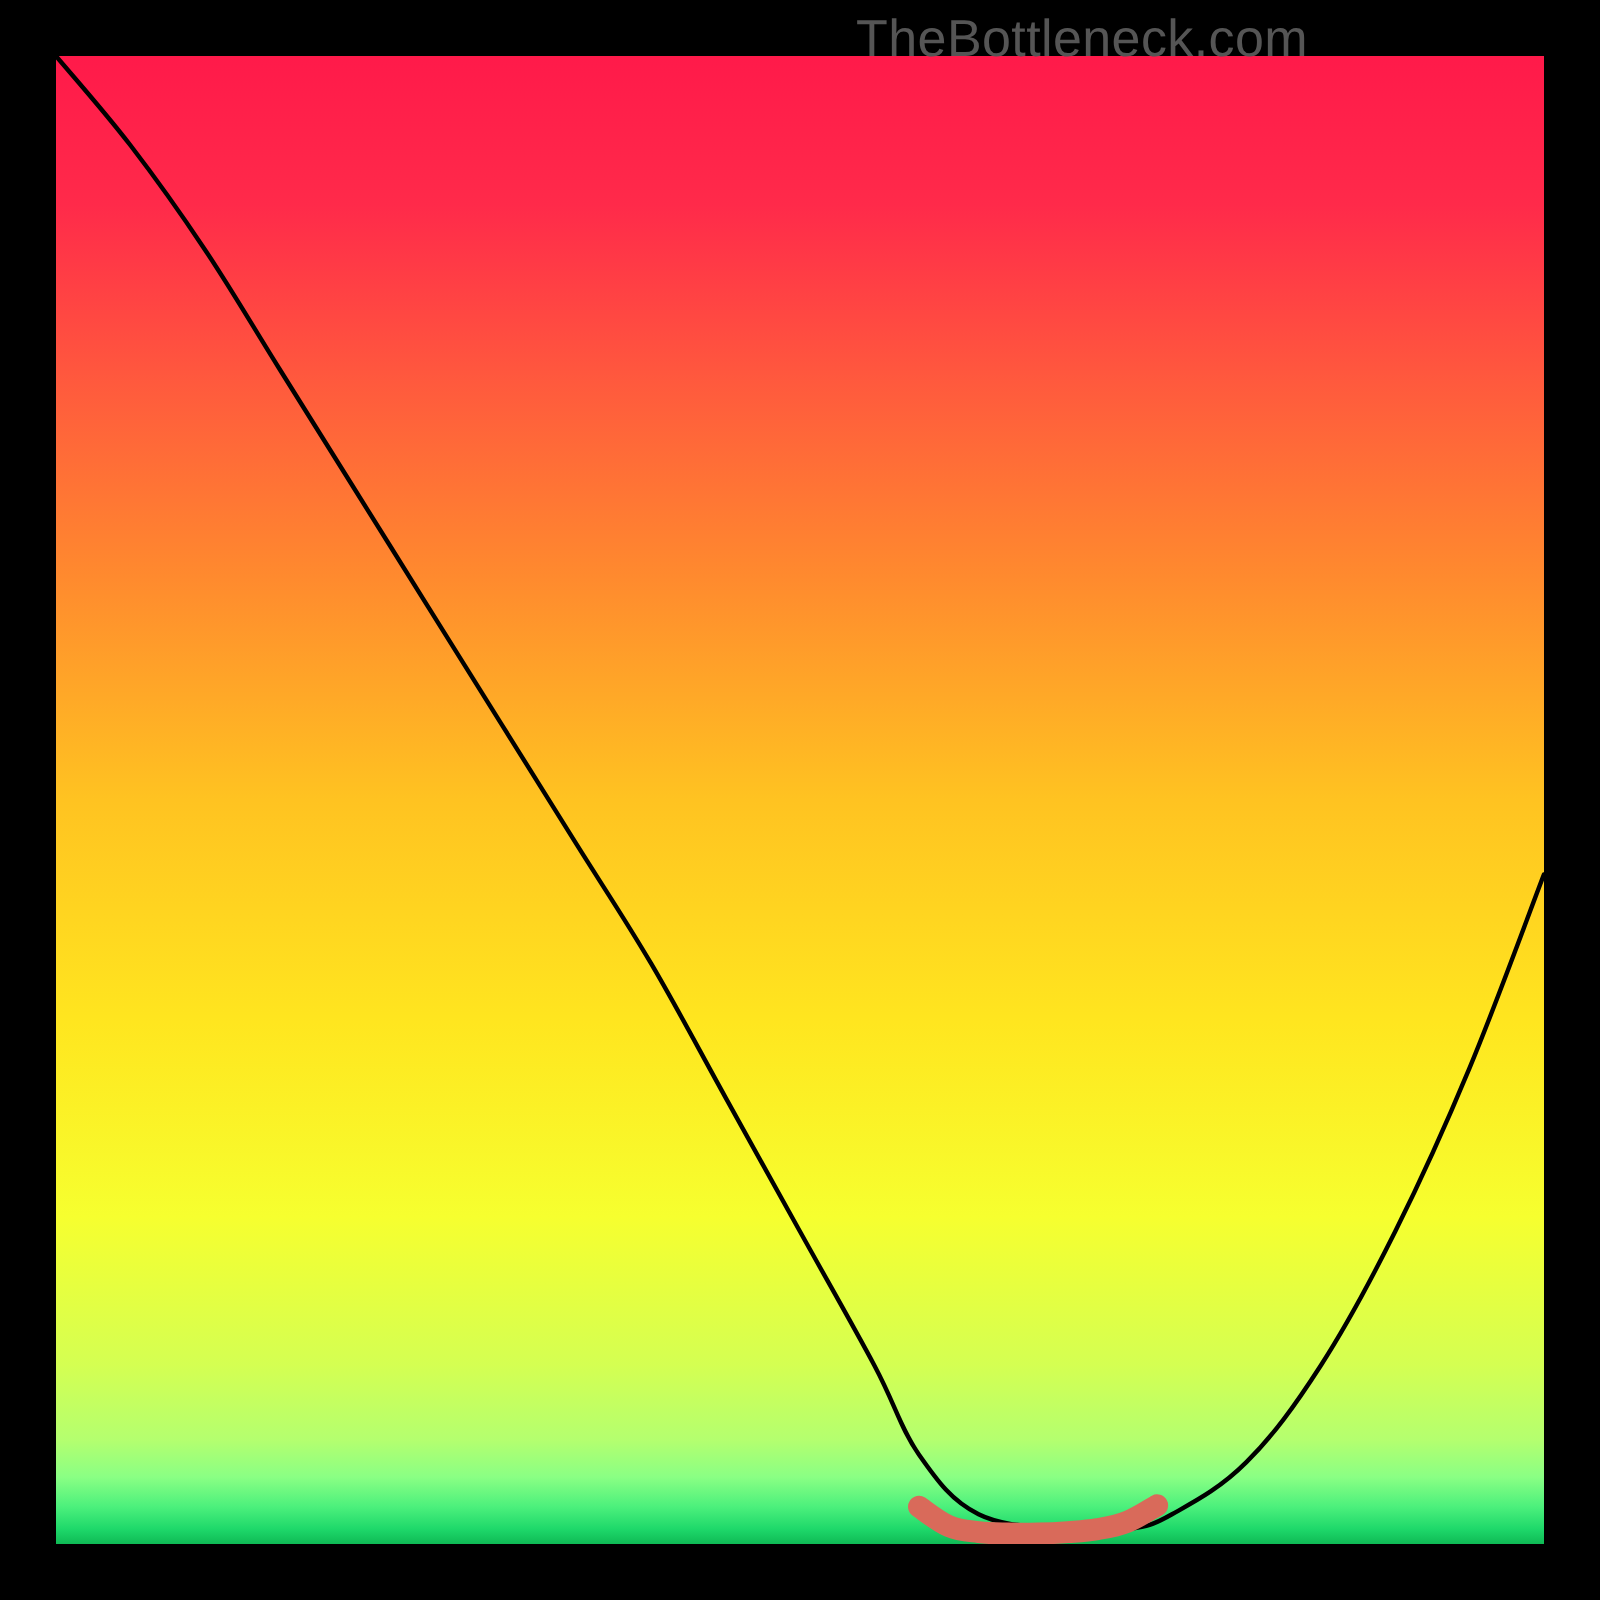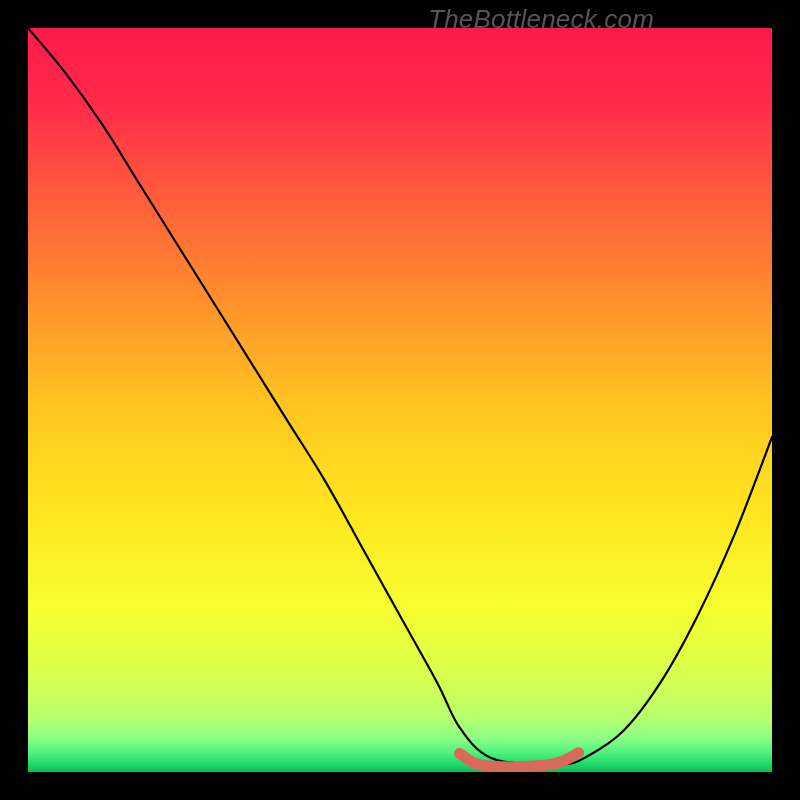--- a/index.html
+++ b/index.html
@@ -8,21 +8,20 @@
     width: 800px;
     height: 800px;
     background: #000;
     font-family: Arial, sans-serif;
     overflow: hidden;
   }
   .wrap {
     position: relative;
     width: 664px;
     height: 800px;
-    font-style: italic;
   }
   .watermark {
     position: absolute;
     top: 4px;
     right: 10px;
     color: #555;
     font-size: 26px;
     font-weight: 400;
     letter-spacing: 0.2px;
     z-index: 5;

